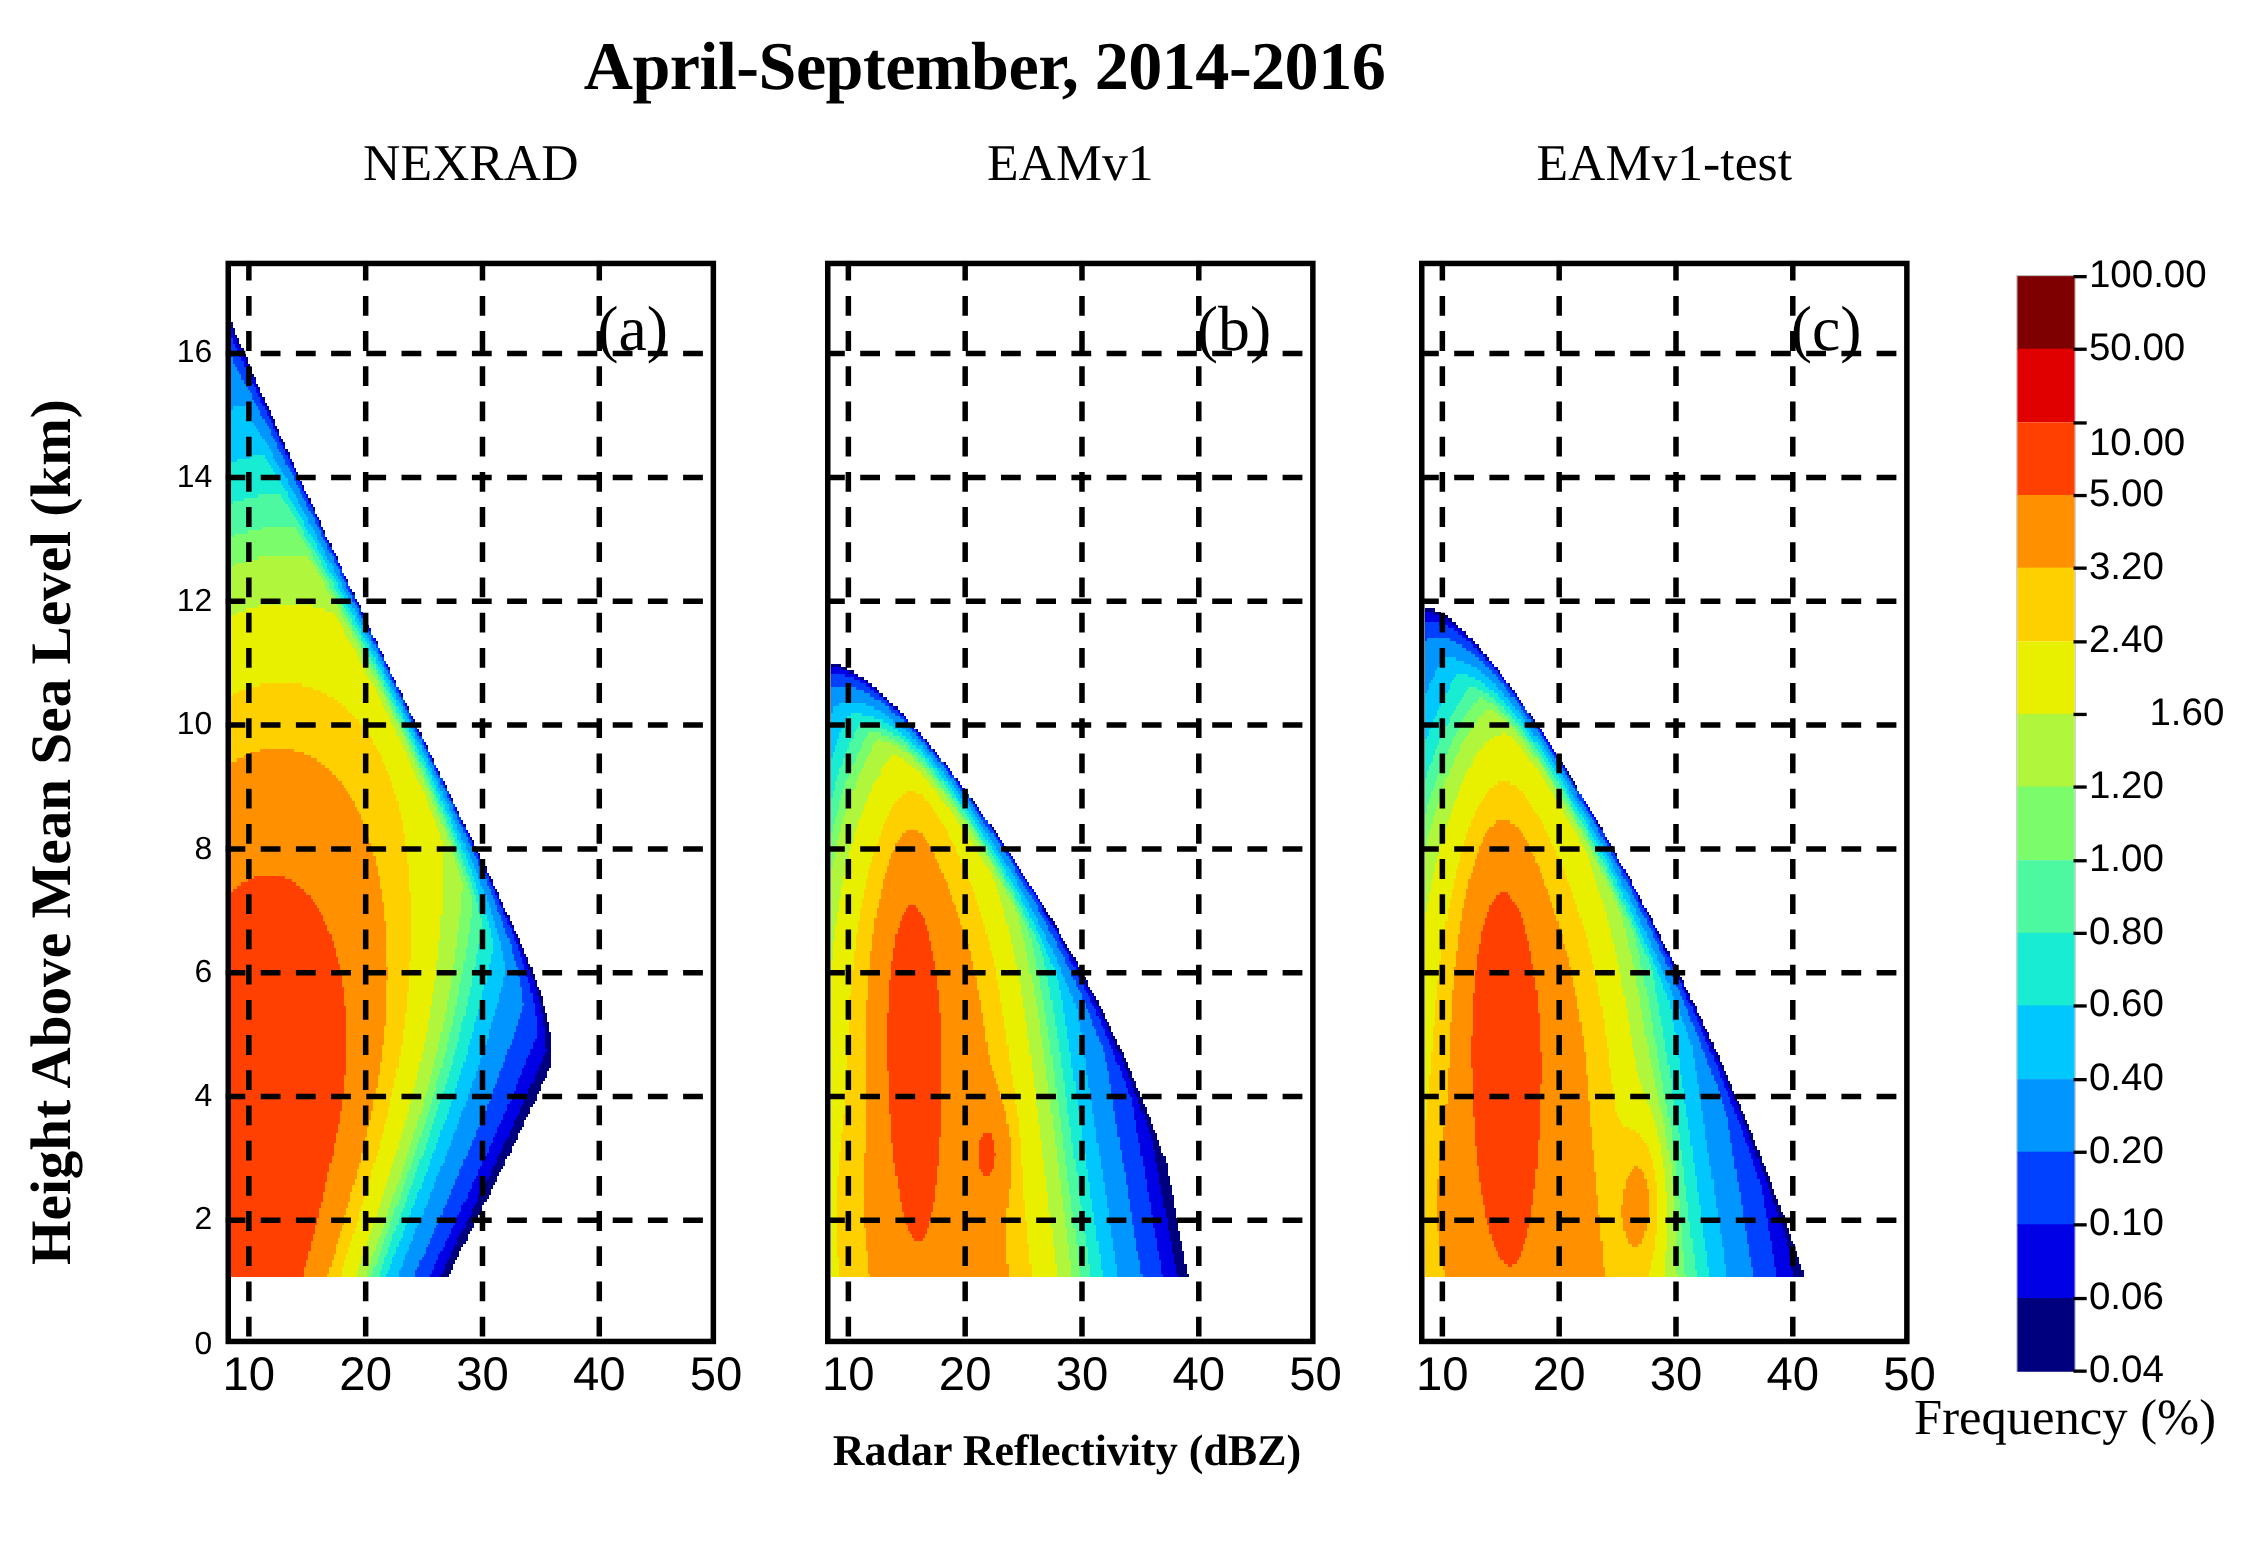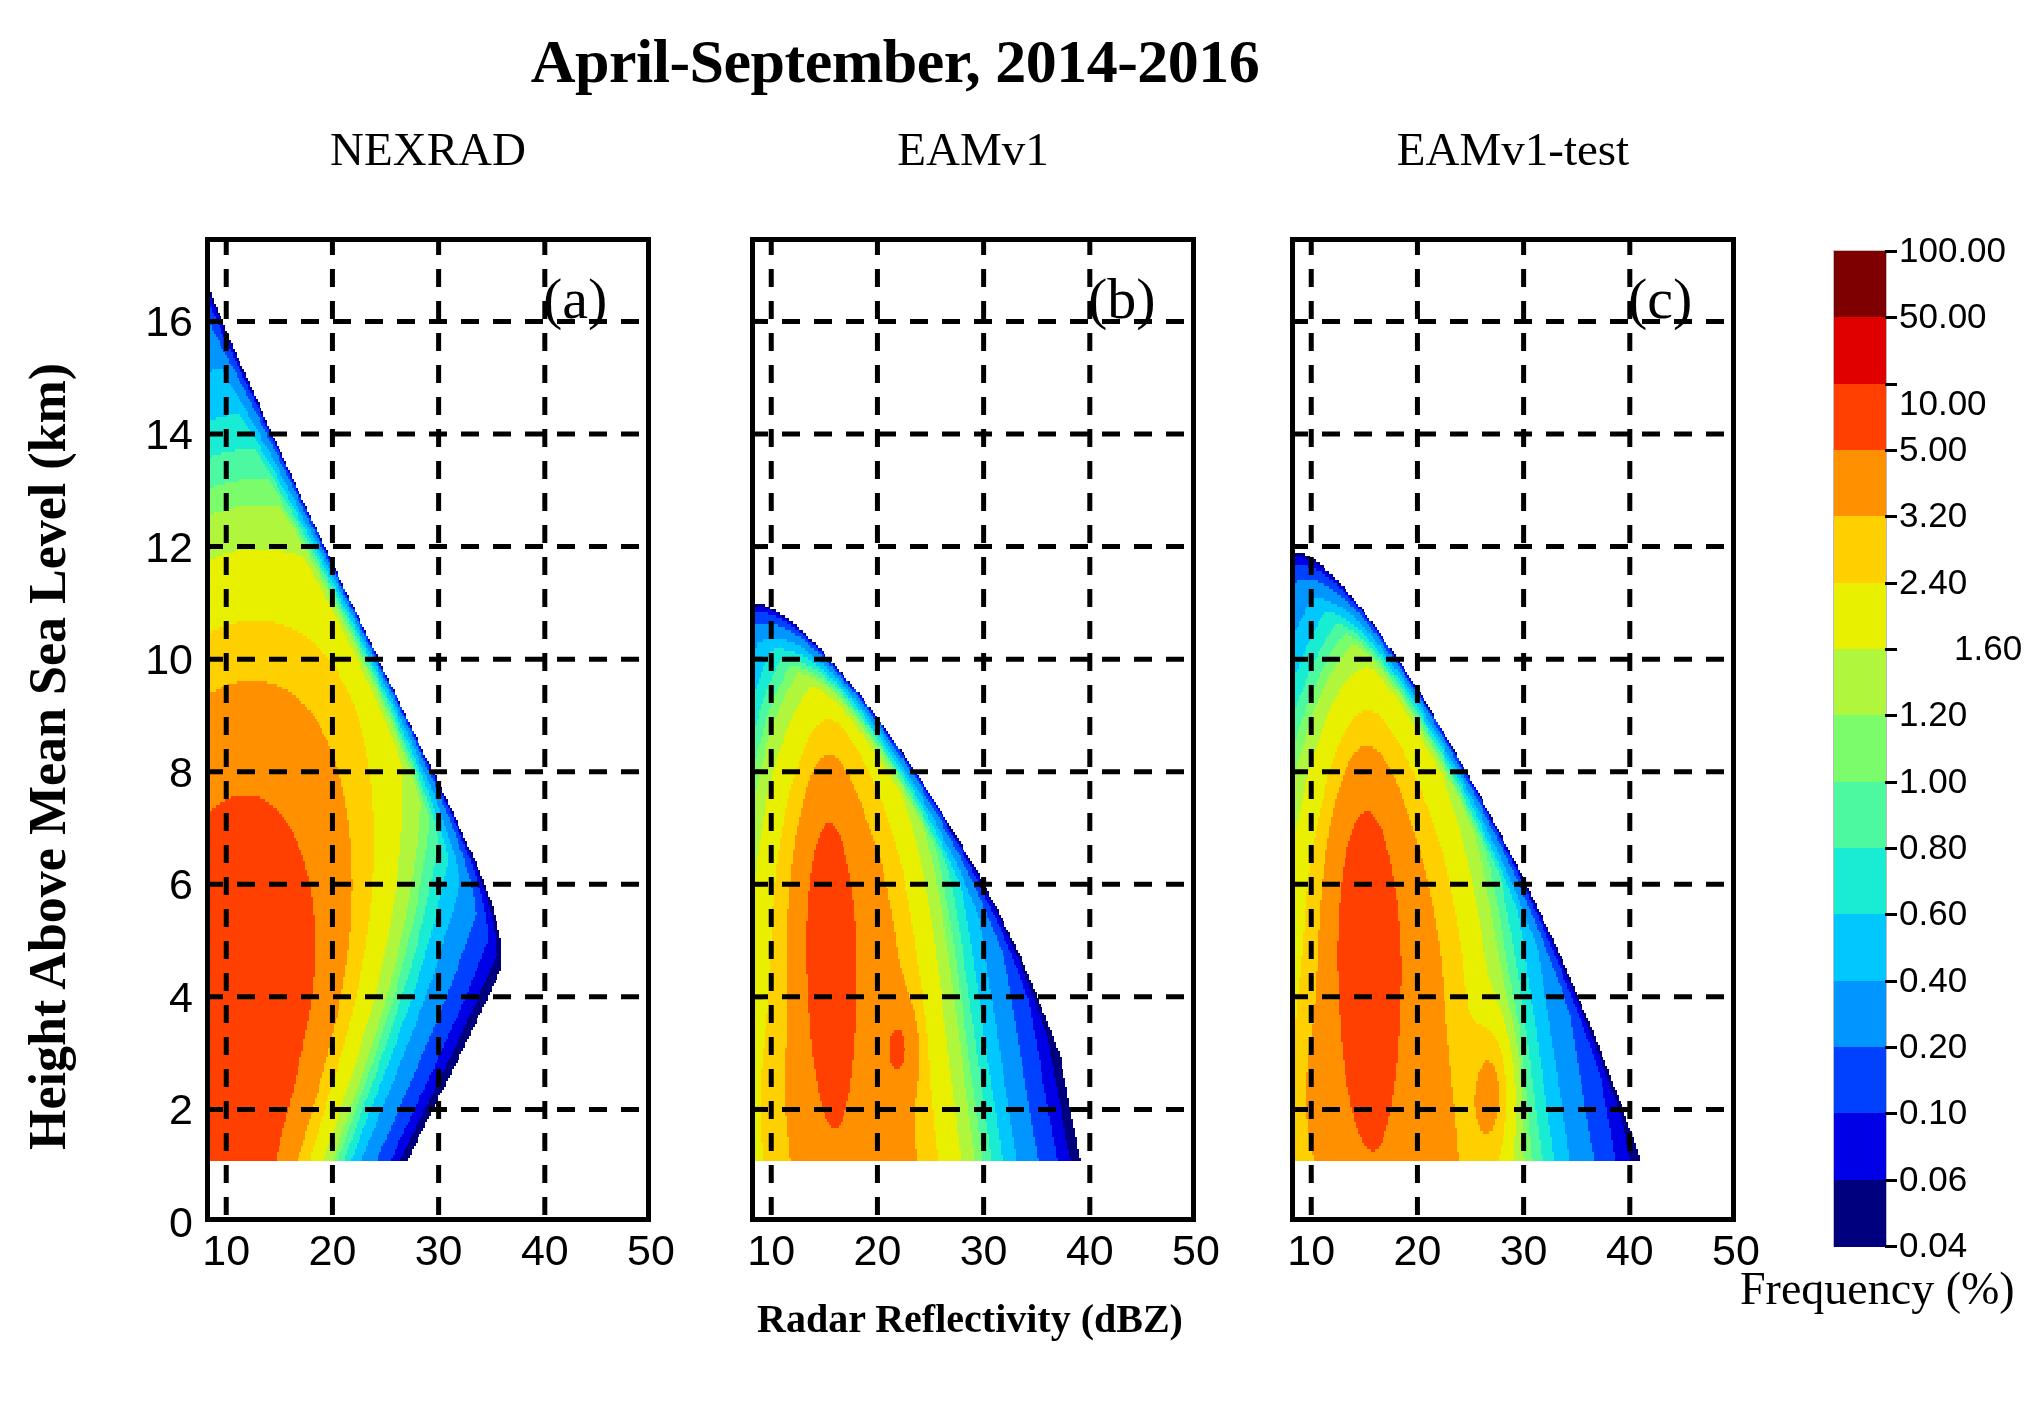--- a/index.html
+++ b/index.html
@@ -10,21 +10,21 @@
   .fig-title{position:absolute;left:0;top:26px;width:1790px;text-align:center;
     font-family:"Liberation Serif",serif;font-weight:bold;font-size:62px;
     letter-spacing:-0.5px;color:#000;}
 
   .panel-title{position:absolute;font-family:"Liberation Serif",serif;
     font-weight:normal;font-size:47px;color:#000;text-align:center;}
 
   .axes{position:absolute;box-sizing:border-box;border:5px solid #000;background:#fff;}
 
   .ytick{position:absolute;right:0;font-family:"Liberation Sans",sans-serif;
-    font-size:43px;color:#000;text-align:right;transform:translateY(-50%);}
+    font-size:29px;color:#000;text-align:right;transform:translateY(-50%);}
   .xtick{position:absolute;font-family:"Liberation Sans",sans-serif;
     font-size:43px;color:#000;text-align:center;transform:translateX(-50%);}
 
   .ylabel{position:absolute;font-family:"Liberation Serif",serif;font-weight:bold;
     font-size:52px;color:#000;transform-origin:0 0;transform:rotate(-90deg);
     white-space:nowrap;}
   .xlabel{position:absolute;font-family:"Liberation Serif",serif;font-weight:bold;
     font-size:40px;color:#000;text-align:center;white-space:nowrap;}
 
   .pid{position:absolute;font-family:"Liberation Serif",serif;font-size:58px;

